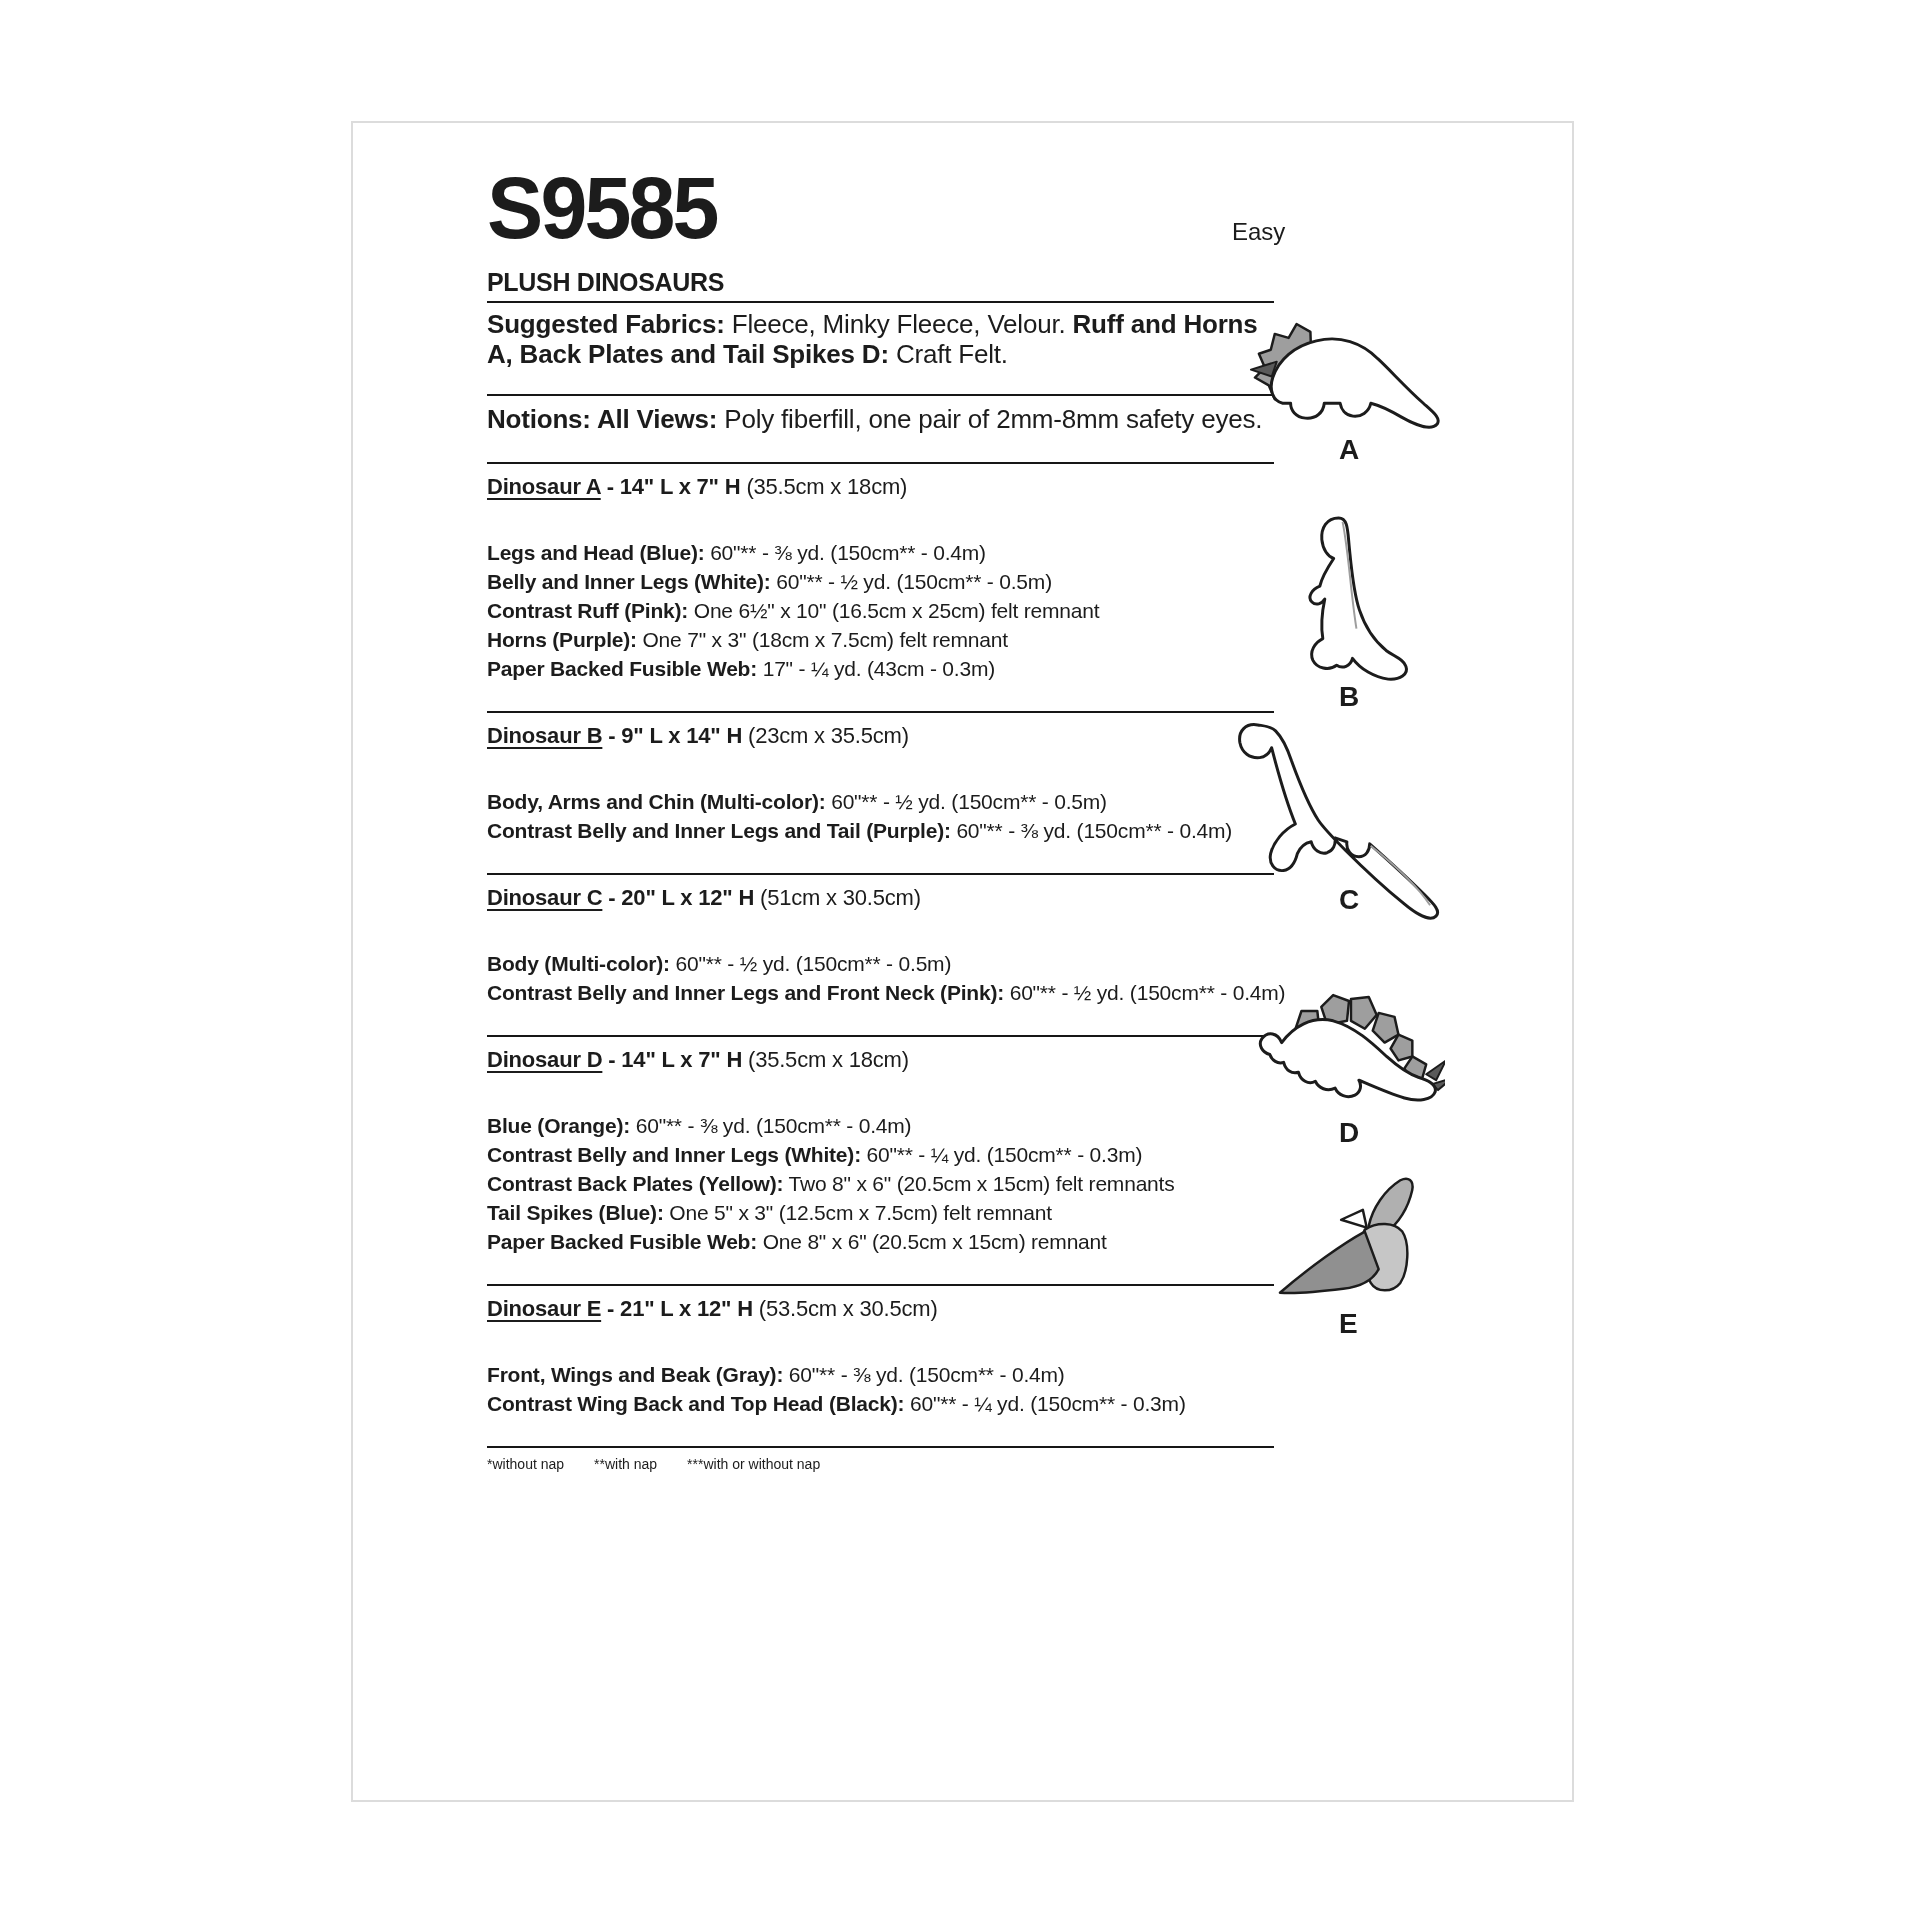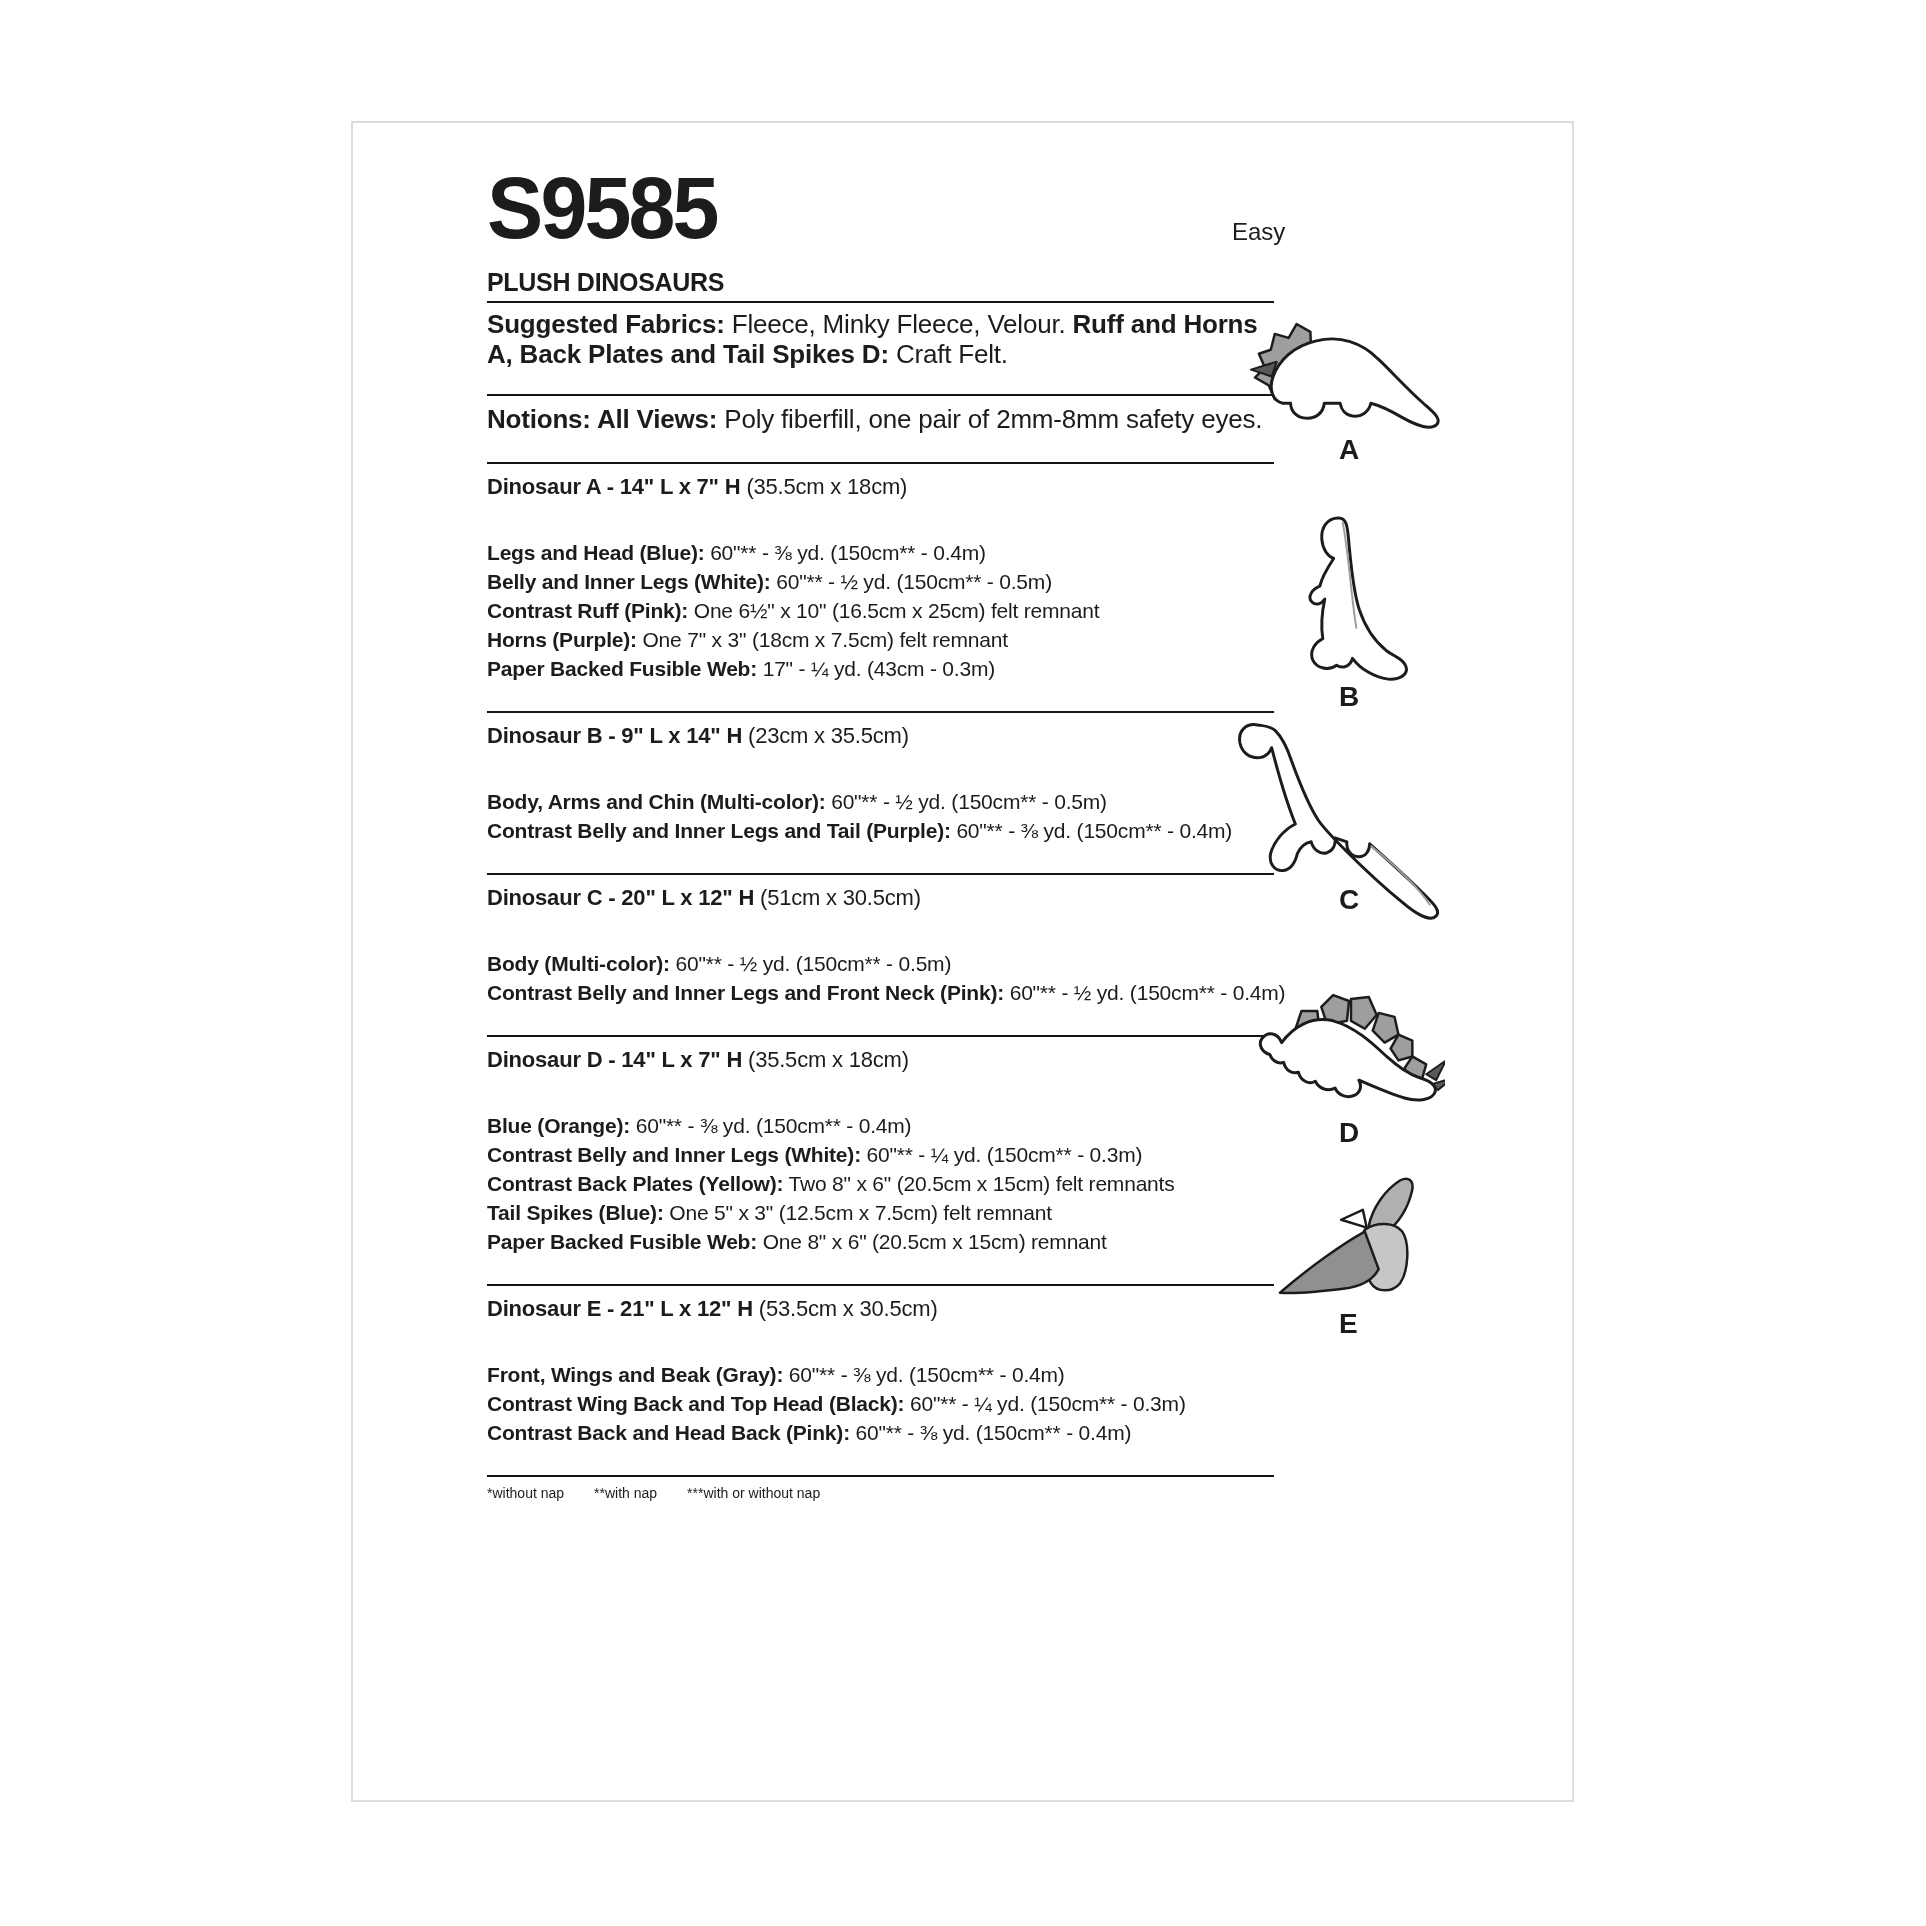--- a/index.html
+++ b/index.html
@@ -13,21 +13,21 @@
   #rule-subtitle{margin:5px 0 0;}
   #rule-notions-top{margin:25px 0 0;}
   #rule-foot{margin:28px 0 0;}
   p{margin:0;}
   .bodytext{font-size:26px;line-height:30px;letter-spacing:-0.2px;}
   #fabrics{margin:6px 0 0;}
   #notions{margin:8px 0 0;}
   .lbl{font-weight:bold;}
   .section hr{margin:28px 0 0;}
   .section h2{margin:10px 0 0;font-size:22px;line-height:26px;font-weight:normal;letter-spacing:-0.2px;}
-  .dname{font-weight:bold;text-underline-offset:4px;}
+  .dname{font-weight:bold;text-decoration:underline;text-underline-offset:4px;}
   .ddims{font-weight:bold;}
   .dmetric{font-weight:normal;}
   .sec-lines{margin:38px 0 0;}
   .line{font-size:21px;line-height:29px;letter-spacing:-0.2px;white-space:nowrap;}
   #footnote{margin:8px 0 0;font-size:14px;letter-spacing:0;}
   #footnote span{margin-right:30px;}
   .fig{position:absolute;}
   .fig svg{display:block;}
   .fig-label{position:absolute;font-size:28px;font-weight:bold;}
 </style>
@@ -91,21 +91,20 @@
             <p class="line"><span class="lbl">Paper Backed Fusible Web:</span><span> One 8" x 6" (20.5cm x 15cm) remnant</span></p>
           </div>
   </div>
 
   <div class="section">
     <hr class="rule">
     <h2><span class="dname">Dinosaur E</span><span class="ddims"> - 21" L x 12" H </span><span class="dmetric">(53.5cm x 30.5cm)</span></h2>
     <div class="sec-lines">
             <p class="line"><span class="lbl">Front, Wings and Beak (Gray):</span><span> 60"** - ⅜ yd. (150cm** - 0.4m)</span></p>
             <p class="line"><span class="lbl">Contrast Wing Back and Top Head (Black):</span><span> 60"** - ¼ yd. (150cm** - 0.3m)</span></p>
-            <p class="line"><span class="lbl">Contrast Back and Head Back (Pink):</span><span> 60"** - ⅜ yd. (150cm** - 0.4m)</span></p>
           </div>
   </div>
 </div>
 
     <hr class="rule" id="rule-foot">
     <p id="footnote"><span>*without nap</span><span>**with nap</span><span>***with or without nap</span></p>
   </div>
 
   <div class="fig" style="left:896px;top:191px;">
     <svg width="208" height="129" viewBox="0 0 210 130">

